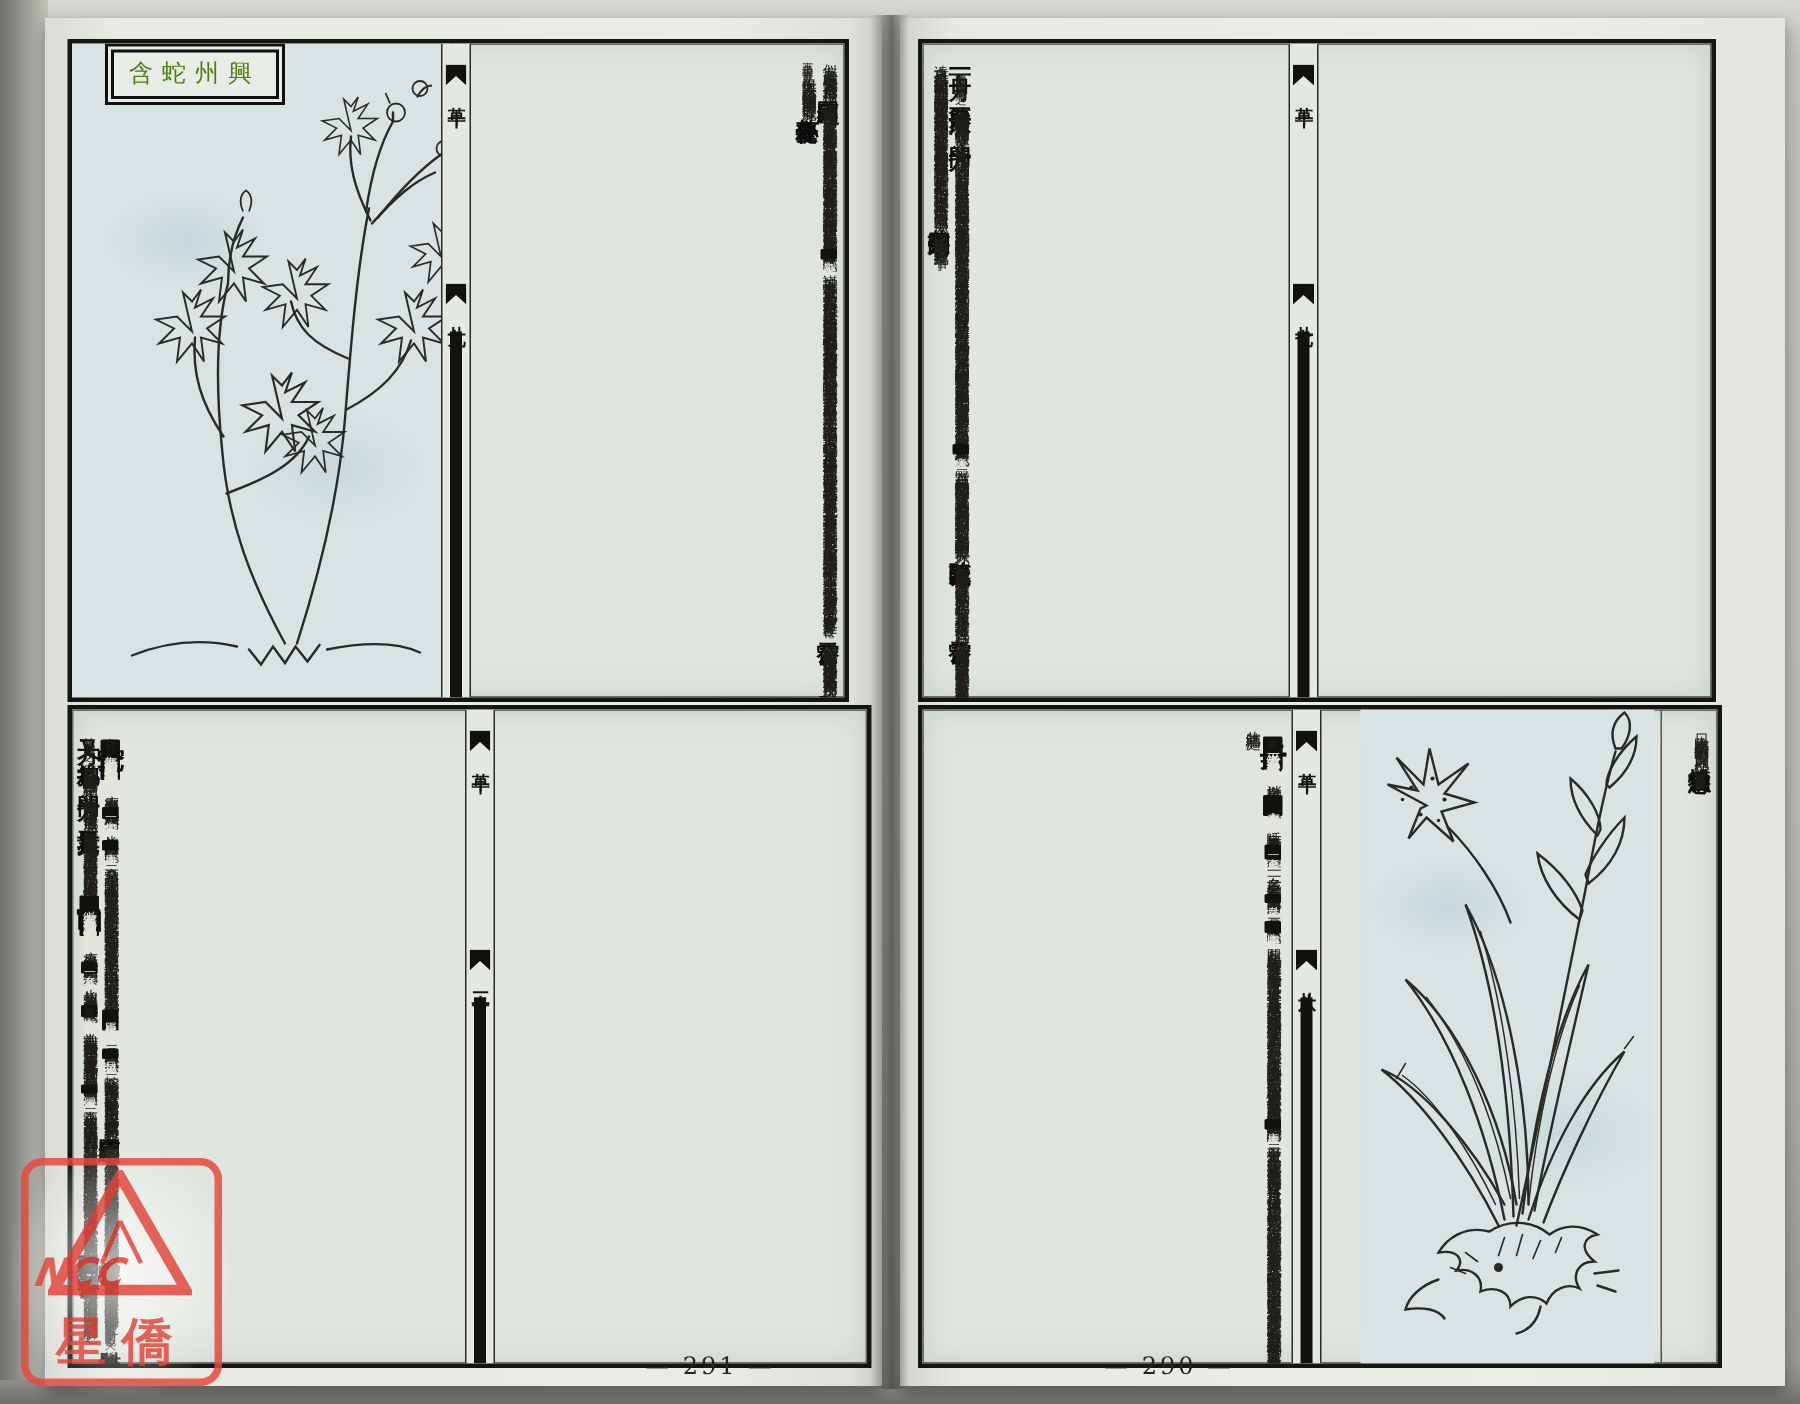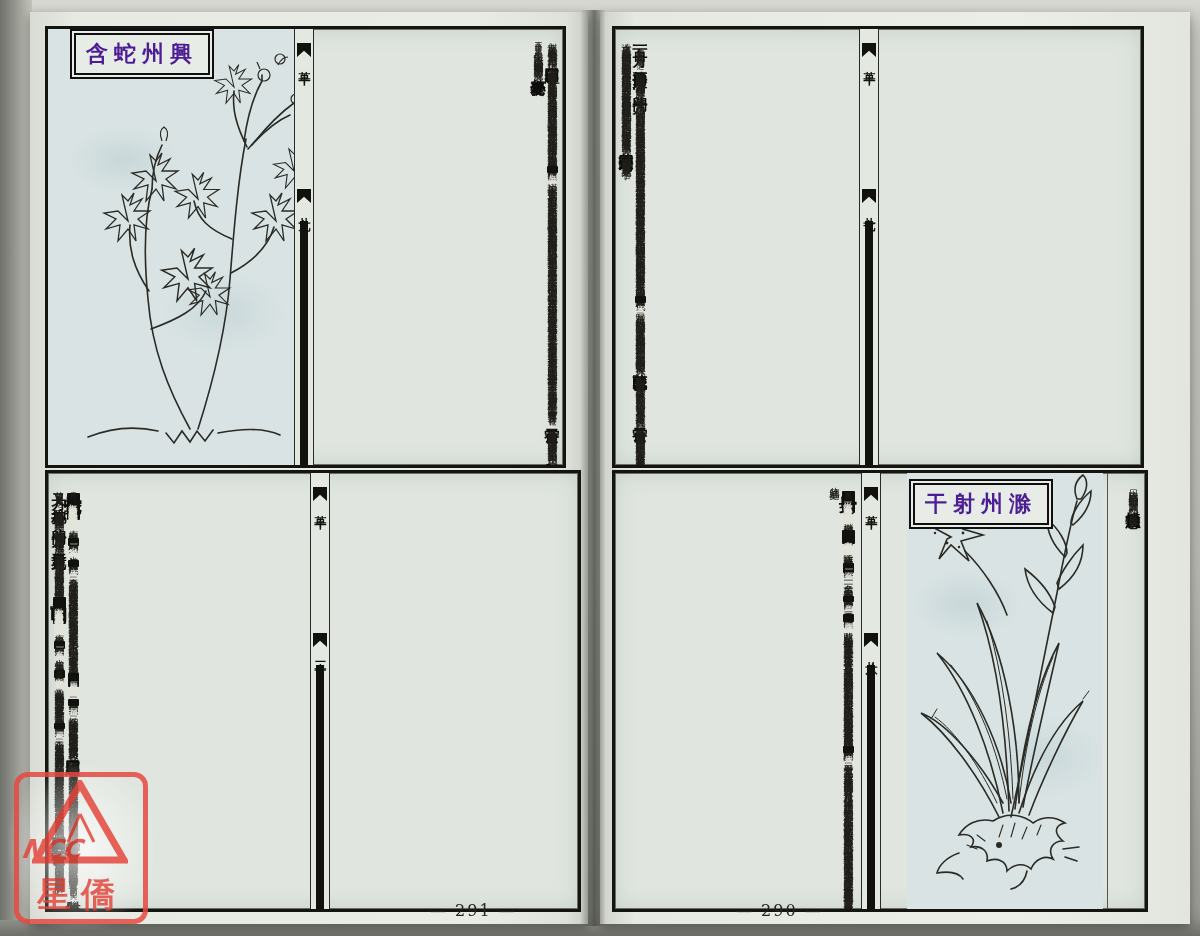--- a/index.html
+++ b/index.html
@@ -50,21 +50,21 @@
   
   .illus{position:absolute;top:0;bottom:0;overflow:hidden;
     background:
       radial-gradient(ellipse 80px 50px at 30% 30%,rgba(150,180,190,.25),rgba(0,0,0,0) 70%),
       radial-gradient(ellipse 90px 60px at 70% 65%,rgba(150,180,190,.22),rgba(0,0,0,0) 70%),
       #d9e3e3;}
   .illus.bordered{border-right:2px solid #141411;}
   .illus svg{position:absolute;left:0;top:0;width:100%;height:100%;}
   .fig-caption{position:absolute;z-index:4;background:#e7ece6;
     border:2px solid #101010;box-shadow:0 0 0 2px #e7ece6,0 0 0 4px #101010;
-    padding:4px 10px;font-size:22px;font-weight:bold;color:#4c1d95;
+    padding:4px 10px;font-size:16px;font-weight:normal;color:#4d7c0f;
     direction:rtl;unicode-bidi:bidi-override;letter-spacing:6px;white-space:nowrap;}
   .page-number{position:absolute;bottom:4px;font-size:16px;color:#23231f;
     font-family:"DejaVu Serif",serif;letter-spacing:2px;z-index:6;}
   
   .stamp{position:absolute;left:14px;top:772px;width:134px;height:152px;z-index:9;opacity:.85;}
   .stamp-halo{position:absolute;inset:-6px;background:radial-gradient(ellipse at center,rgba(255,255,255,.85),rgba(255,255,255,0) 75%);}
   .stamp-box{position:absolute;inset:0;border:5px solid #e64a40;border-radius:14px;}
   .stamp-tri{position:absolute;left:18px;top:8px;width:96px;height:86px;}
   .stamp-ncc{position:absolute;left:10px;top:62px;font-size:26px;font-style:italic;font-weight:bold;
     color:#e64a40;transform:skewX(-12deg);font-family:"DejaVu Sans",sans-serif;}
@@ -220,21 +220,20 @@
               <circle cx="-4" cy="6" r="1.4" fill="#2b2b26" stroke="none"></circle>
             <circle cx="-16" cy="-4" r="1.2" fill="#2b2b26" stroke="none"></circle>
               <circle cx="8" cy="10" r="1.2" fill="#2b2b26" stroke="none"></circle>
           </g>
           <path d="M58 78 C76 96 92 120 100 142"></path>
 
           <path d="M170 26 C166 16 168 8 176 2 C182 8 180 18 174 26 Z"></path>
           <path d="M30 236 l-6 10 M176 226 l6 -8" stroke-width="1"></path>
         </g>
       </svg>
-      <div class="fig-caption" style="left:6px;top:10px;">滁州射干</div>
     </div>
     <div class="banxin" style="left:246px;">
       <span class="fishtail"></span>
       <span class="banxin-label">草十</span>
       <span class="banxin-gap"></span>
       <span class="fishtail"></span>
       <span class="banxin-label">卄八</span>
       <span class="banxin-bar"></span>
     </div>
     <div class="vtext" style="position:absolute;left:0;width:244px;top:0;"><span class="seg seg-e">射干</span><span class="seg seg-s">音夜</span><span class="seg seg-t">味苦</span><span class="seg seg-b">平微溫有毒主欬逆上氣喉痺咽痛不得</span><span class="seg seg-t">消息散結氣腹中邪逆食飲大熱</span><span class="seg seg-b">療老血在心脾間欬</span><span class="seg seg-t">唾言語氣臭散胷中熱氣久服令人虛</span><span class="seg seg-k">一名烏扇一名</span><span class="seg seg-t">一名烏萐一名烏吹一名草薑生南陽川谷田野</span><span class="seg seg-k">烏蒲</span><span class="seg seg-t">三月三日採根陰乾</span><span class="seg seg-k">陶隱居云</span><span class="seg seg-t">此即是烏翣根庭臺多種之黄色亦主毒腫方多作夜干字今射亦作夜音且人言其葉是鳶尾而復又有鳶頭此蓋相似爾恐非烏翣即其葉名矣</span><span class="seg seg-t">又別有射干相似而花白莖長似射人之執竿者故阮公詩云射干臨層城此不入藥用根亦無塊惟有其質</span><span class="seg seg-t">根似高良薑而肉白根即鳶頭陶誤以由跋都論此謂</span><span class="seg seg-k">唐本注</span><span class="seg seg-t">云射干微寒高二三尺花黄實黑根多鬚皮黄黑肉黄赤今所在皆有二月八月採根去皮日乾用之</span><span class="seg seg-t">干鳶尾皆此二物相似人多不分射干抱有三物佛經云夜干貂此是惡獸似青黄狗食人郭云似翠木又阮公詩云夜干臨層城即是樹</span><span class="seg seg-t">射干殊高大者本草射干即人間所種為花卉者是亦人間多種之紅花者壽名圖書烏翣就生紅花者黑射干之名異而花者異也又注云鳶尾此酒結庭</span></div>

